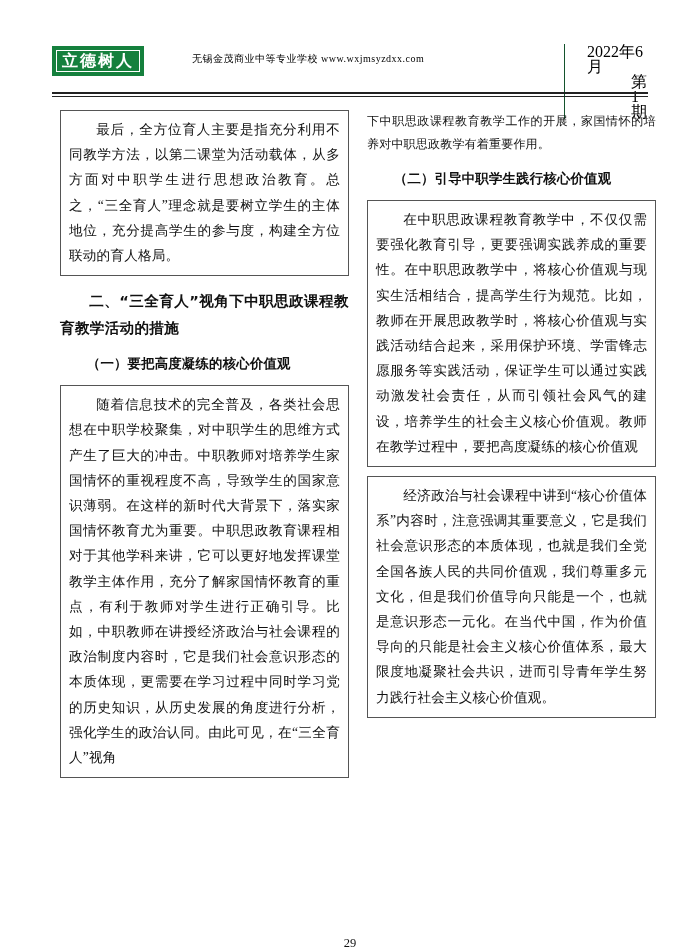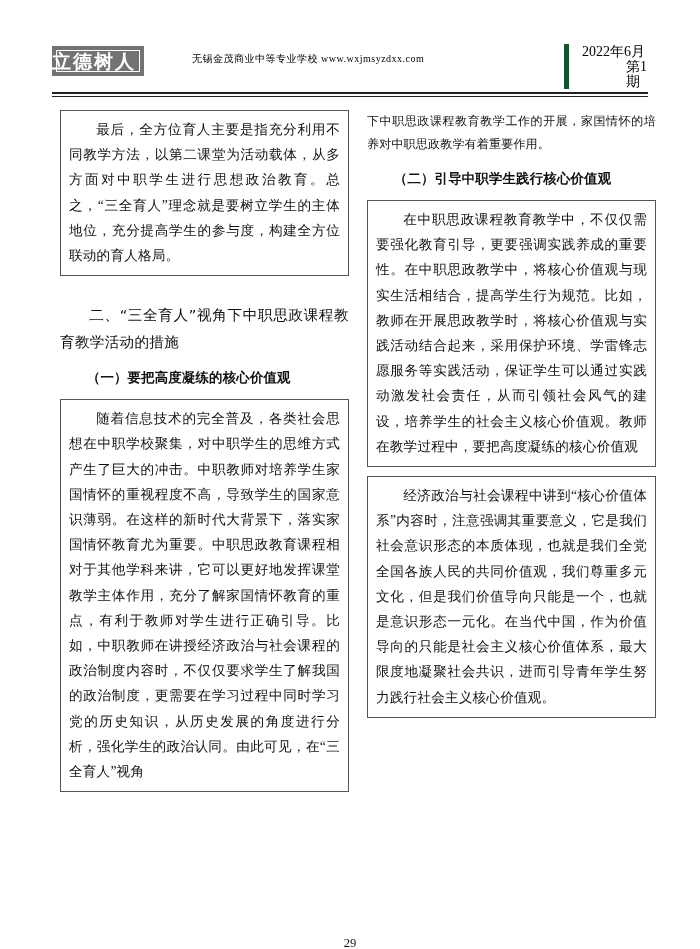--- a/index.html
+++ b/index.html
@@ -30,27 +30,27 @@
     top: 44px;
     width: 596px;
     height: 46px;
   }
   .logo-box {
     position: absolute;
     left: 0;
     top: 2px;
     width: 92px;
     height: 30px;
-    background: #737373;
+    background: #15803d;
     color: #ffffff;
     font-family: "DejaVu Serif", serif;
     font-weight: bold;
-    font-size: 19px;
+    font-size: 16px;
     letter-spacing: 2px;
-    text-align: left;
+    text-align: center;
     line-height: 30px;
     overflow: hidden;
   }
   .logo-box::after {
     content: "";
     position: absolute;
     left: 4px;
     top: 4px;
     right: 4px;
     bottom: 4px;
@@ -67,24 +67,24 @@
     font-family: "Liberation Serif", serif;
     letter-spacing: 0.5px;
     color: #000;
     white-space: nowrap;
   }
   .header-right {
     position: absolute;
     right: 0;
     top: 0;
     width: 84px;
-    border-left: 5px solid #14532d;
-    padding-left: 13px;
-    box-sizing: border-box;
-    font-size: 14px;
+    border-left: 1px solid #14532d;
+    padding-left: 22px;
+    box-sizing: border-box;
+    font-size: 16px;
     line-height: 15px;
     color: #000;
   }
   .header-right .line1 { text-align: left; }
   .header-right .line2 { text-align: left; margin-left: 44px; }
   .header-rule {
     position: absolute;
     left: 52px;
     top: 92px;
     width: 596px;
@@ -136,25 +136,25 @@
   .plain {
     font-size: 12px;
     line-height: 23px;
     text-align: justify;
     letter-spacing: 0.2px;
   }
   .plain p { margin: 0; text-indent: 2em; }
 
   .h2 {
     font-family: "DejaVu Sans", sans-serif;
-    font-weight: normal;
+    font-weight: bold;
     font-size: 14.6px;
     line-height: 27px;
     text-indent: 2em;
-    margin: 16px 0 0 0;
+    margin: 2px 0 0 0;
     letter-spacing: 0.3px;
     text-align: justify;
   }
   .h3 {
     font-family: Liberation Serif, serif;
     font-weight: bold;
     font-size: 13.4px;
     line-height: 25px;
     text-indent: 2em;
     margin: 1px 0 0 0;
@@ -192,21 +192,21 @@
 
   <div class="columns">
 
     <div class="col">
       <div class="block">
         <p>最后，全方位育人主要是指充分利用不同教学方法，以第二课堂为活动载体，从多方面对中职学生进行思想政治教育。总之，“三全育人”理念就是要树立学生的主体地位，充分提高学生的参与度，构建全方位联动的育人格局。</p>
       </div>
       <div class="h2">二、“三全育人”视角下中职思政课程教育教学活动的措施</div>
       <div class="h3">（一）要把高度凝练的核心价值观</div>
       <div class="block">
-        <p>随着信息技术的完全普及，各类社会思想在中职学校聚集，对中职学生的思维方式产生了巨大的冲击。中职教师对培养学生家国情怀的重视程度不高，导致学生的国家意识薄弱。在这样的新时代大背景下，落实家国情怀教育尤为重要。中职思政教育课程相对于其他学科来讲，它可以更好地发挥课堂教学主体作用，充分了解家国情怀教育的重点，有利于教师对学生进行正确引导。比如，中职教师在讲授经济政治与社会课程的政治制度内容时，不仅仅要求学生了解我国的政治制度，更需要在学习过程中同时学习党的历史知识，从历史发展的角度进行分析，强化学生的政治认同。由此可见，在“三全育人”视角</p>
+        <p>随着信息技术的完全普及，各类社会思想在中职学校聚集，对中职学生的思维方式产生了巨大的冲击。中职教师对培养学生家国情怀的重视程度不高，导致学生的国家意识薄弱。在这样的新时代大背景下，落实家国情怀教育尤为重要。中职思政教育课程相对于其他学科来讲，它可以更好地发挥课堂教学主体作用，充分了解家国情怀教育的重点，有利于教师对学生进行正确引导。比如，中职教师在讲授经济政治与社会课程的政治制度内容时，它是我们社会意识形态的本质体现，更需要在学习过程中同时学习党的历史知识，从历史发展的角度进行分析，强化学生的政治认同。由此可见，在“三全育人”视角</p>
       </div>
     </div>
 
     <div class="col">
       <div class="plain">
         <p style="text-indent:0">下中职思政课程教育教学工作的开展，家国情怀的培养对中职思政教学有着重要作用。</p>
       </div>
       <div class="h3">（二）引导中职学生践行核心价值观</div>
       <div class="block">
         <p>在中职思政课程教育教学中，不仅仅需要强化教育引导，更要强调实践养成的重要性。在中职思政教学中，将核心价值观与现实生活相结合，提高学生行为规范。比如，教师在开展思政教学时，将核心价值观与实践活动结合起来，采用保护环境、学雷锋志愿服务等实践活动，保证学生可以通过实践动激发社会责任，从而引领社会风气的建设，培养学生的社会主义核心价值观。教师在教学过程中，要把高度凝练的核心价值观</p>

